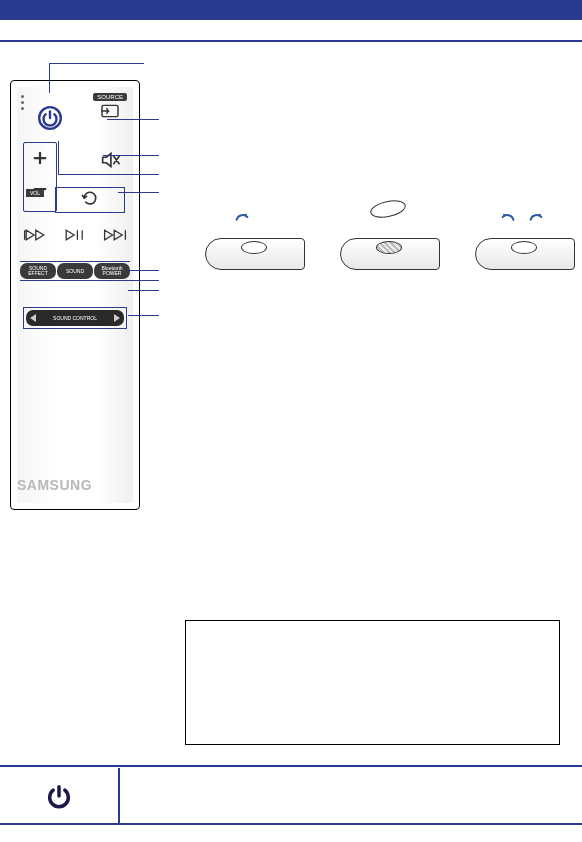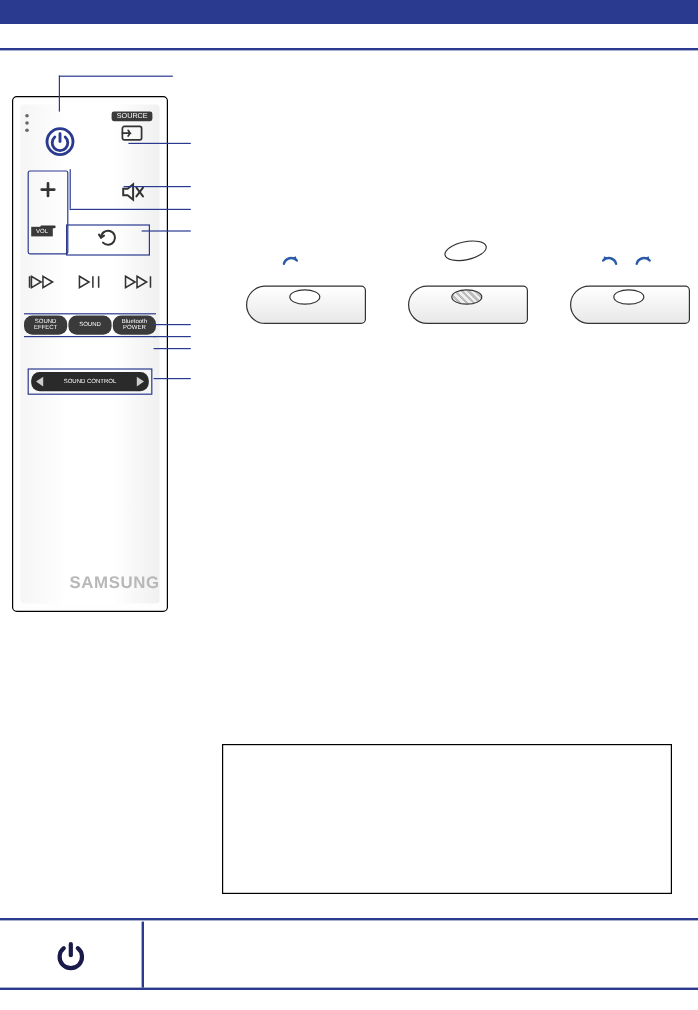--- a/index.html
+++ b/index.html
@@ -186,21 +186,21 @@
       font-size: 5px;
     }
     .ctrl-pill .tri { width: 0; height: 0; }
     .tri-left { border-top: 4px solid transparent; border-bottom: 4px solid transparent; border-right: 6px solid #ccc; }
     .tri-right { border-top: 4px solid transparent; border-bottom: 4px solid transparent; border-left: 6px solid #ccc; }
     .samsung-logo {
       position: absolute;
       bottom: 10px;
       left: 0;
       right: 0;
-      text-align: right;
+      text-align: left;
       font-family: Arial, sans-serif;
       font-weight: bold;
       font-size: 14px;
       color: #b8b8b8;
       letter-spacing: 0.5px;
     }
     
     .callout {
       position: absolute;
       border-top: 1.2px solid #2a3a8f;

